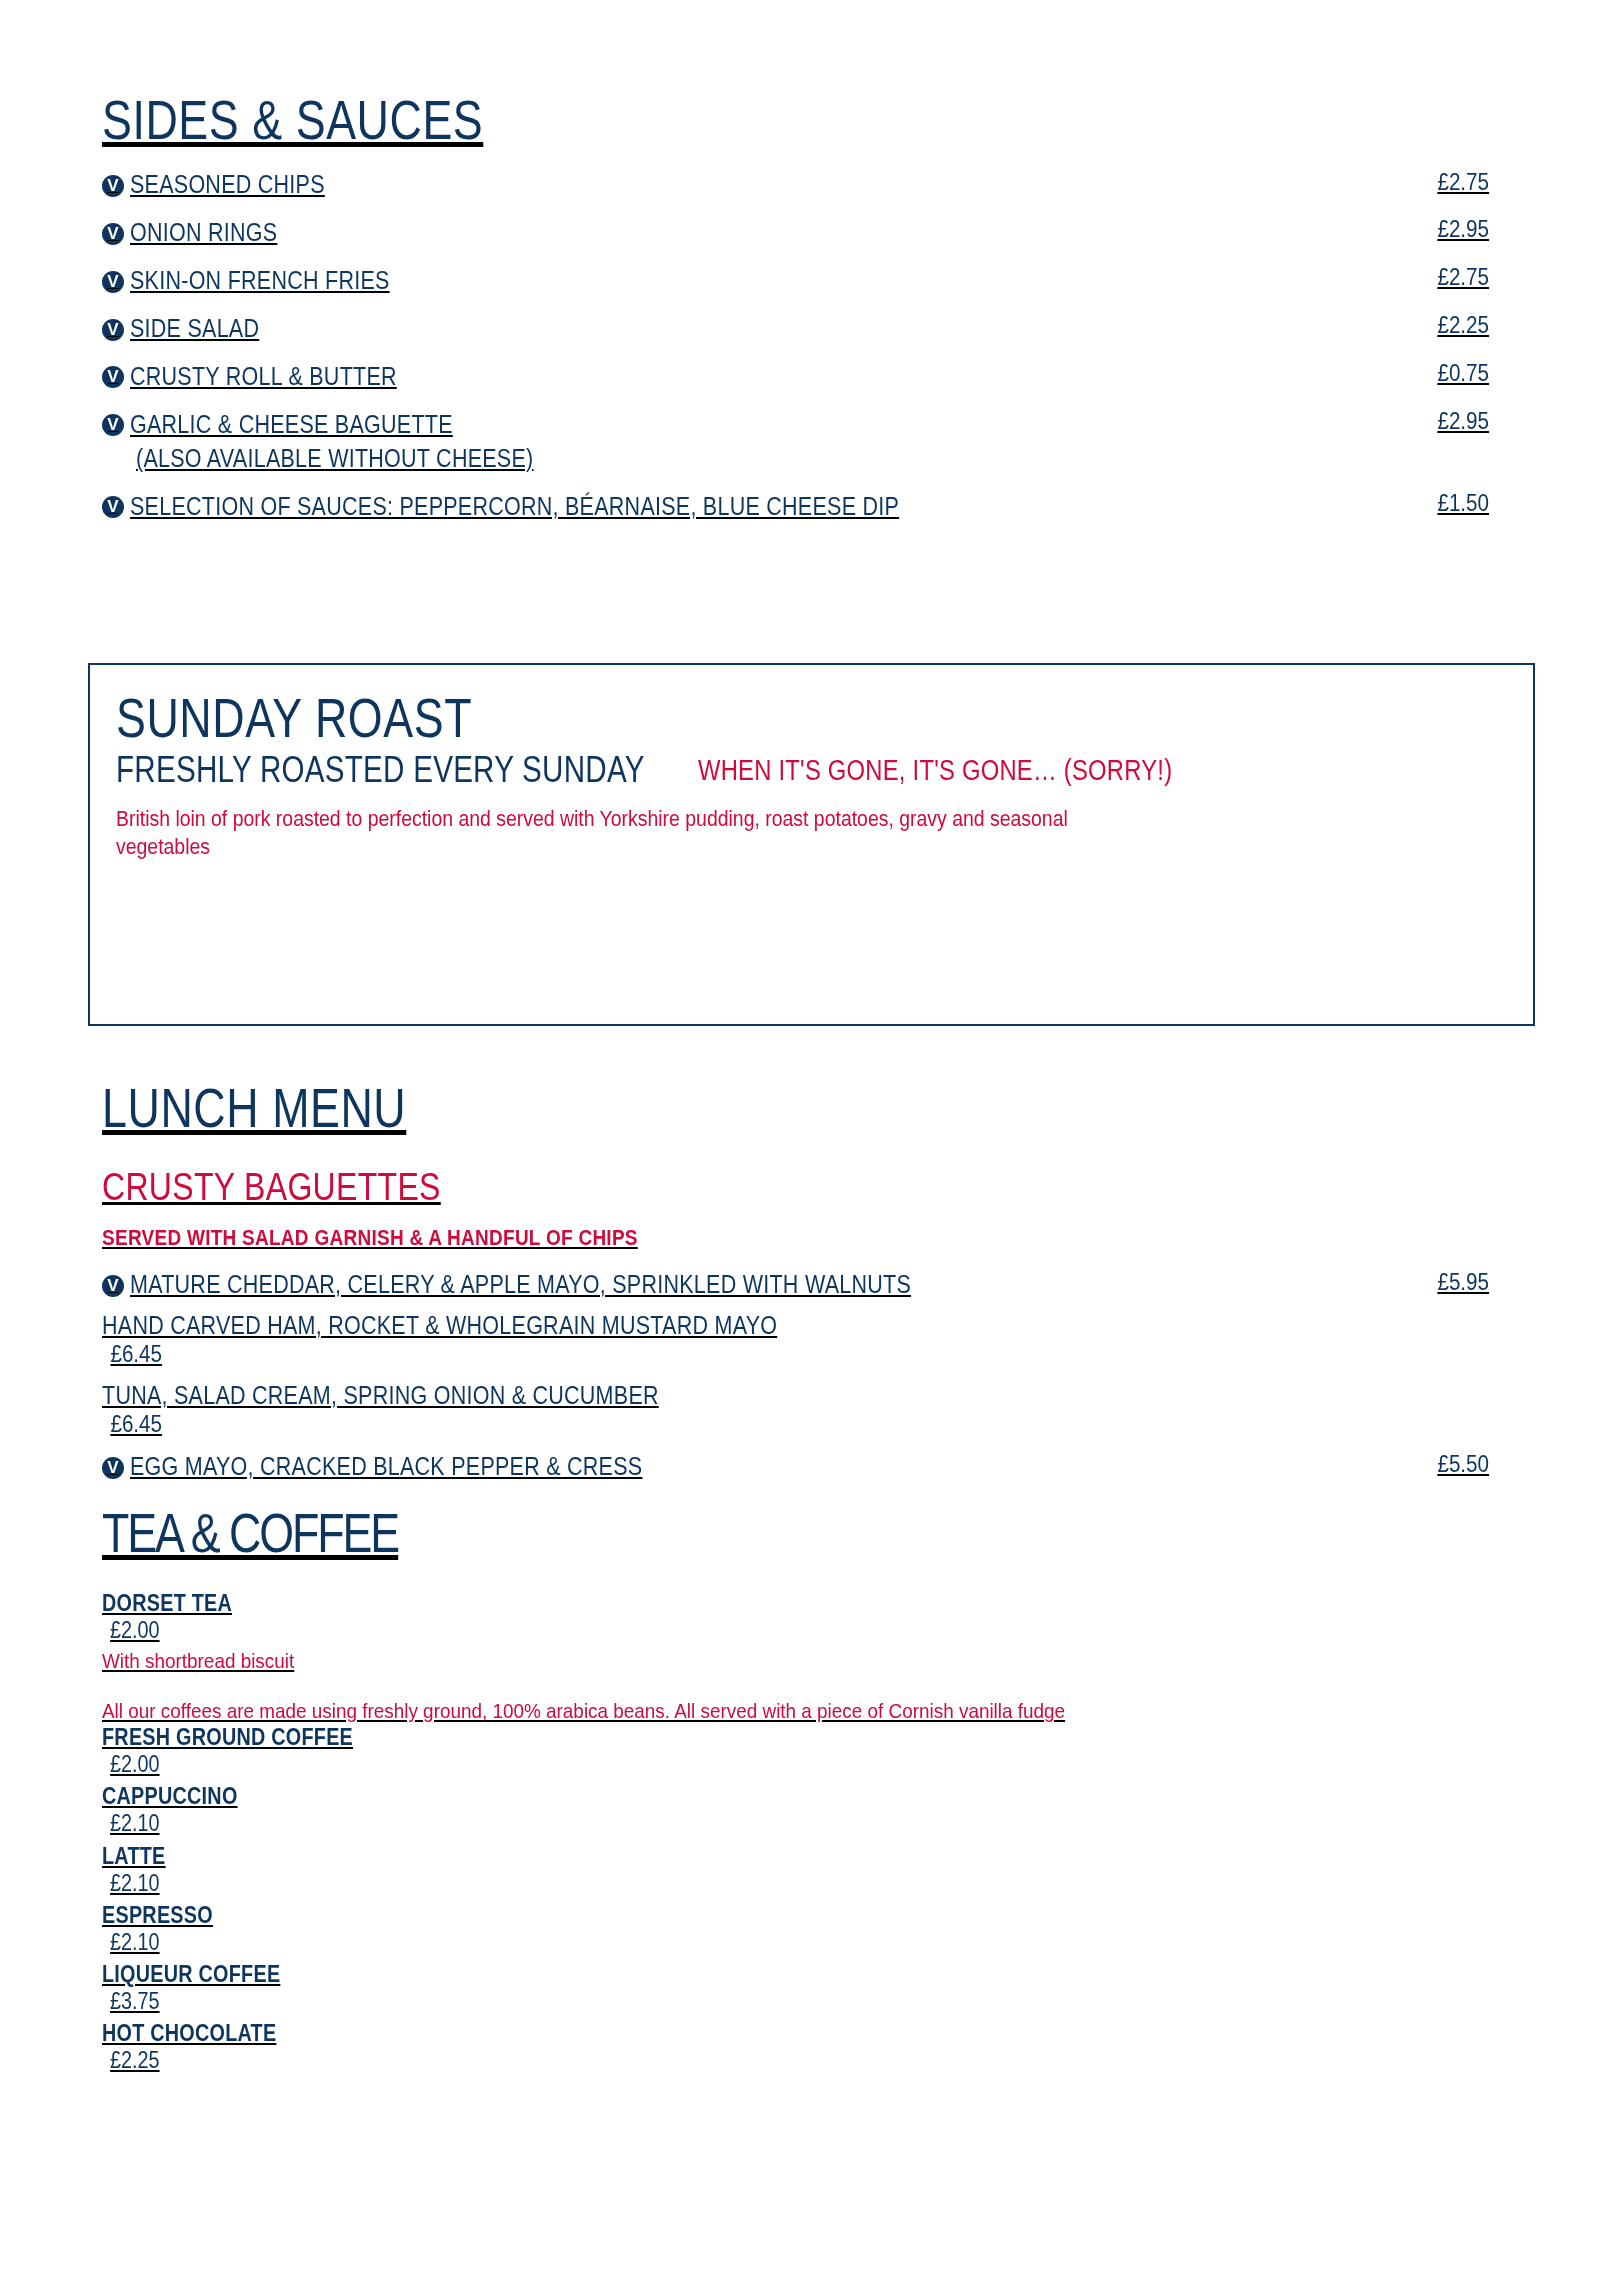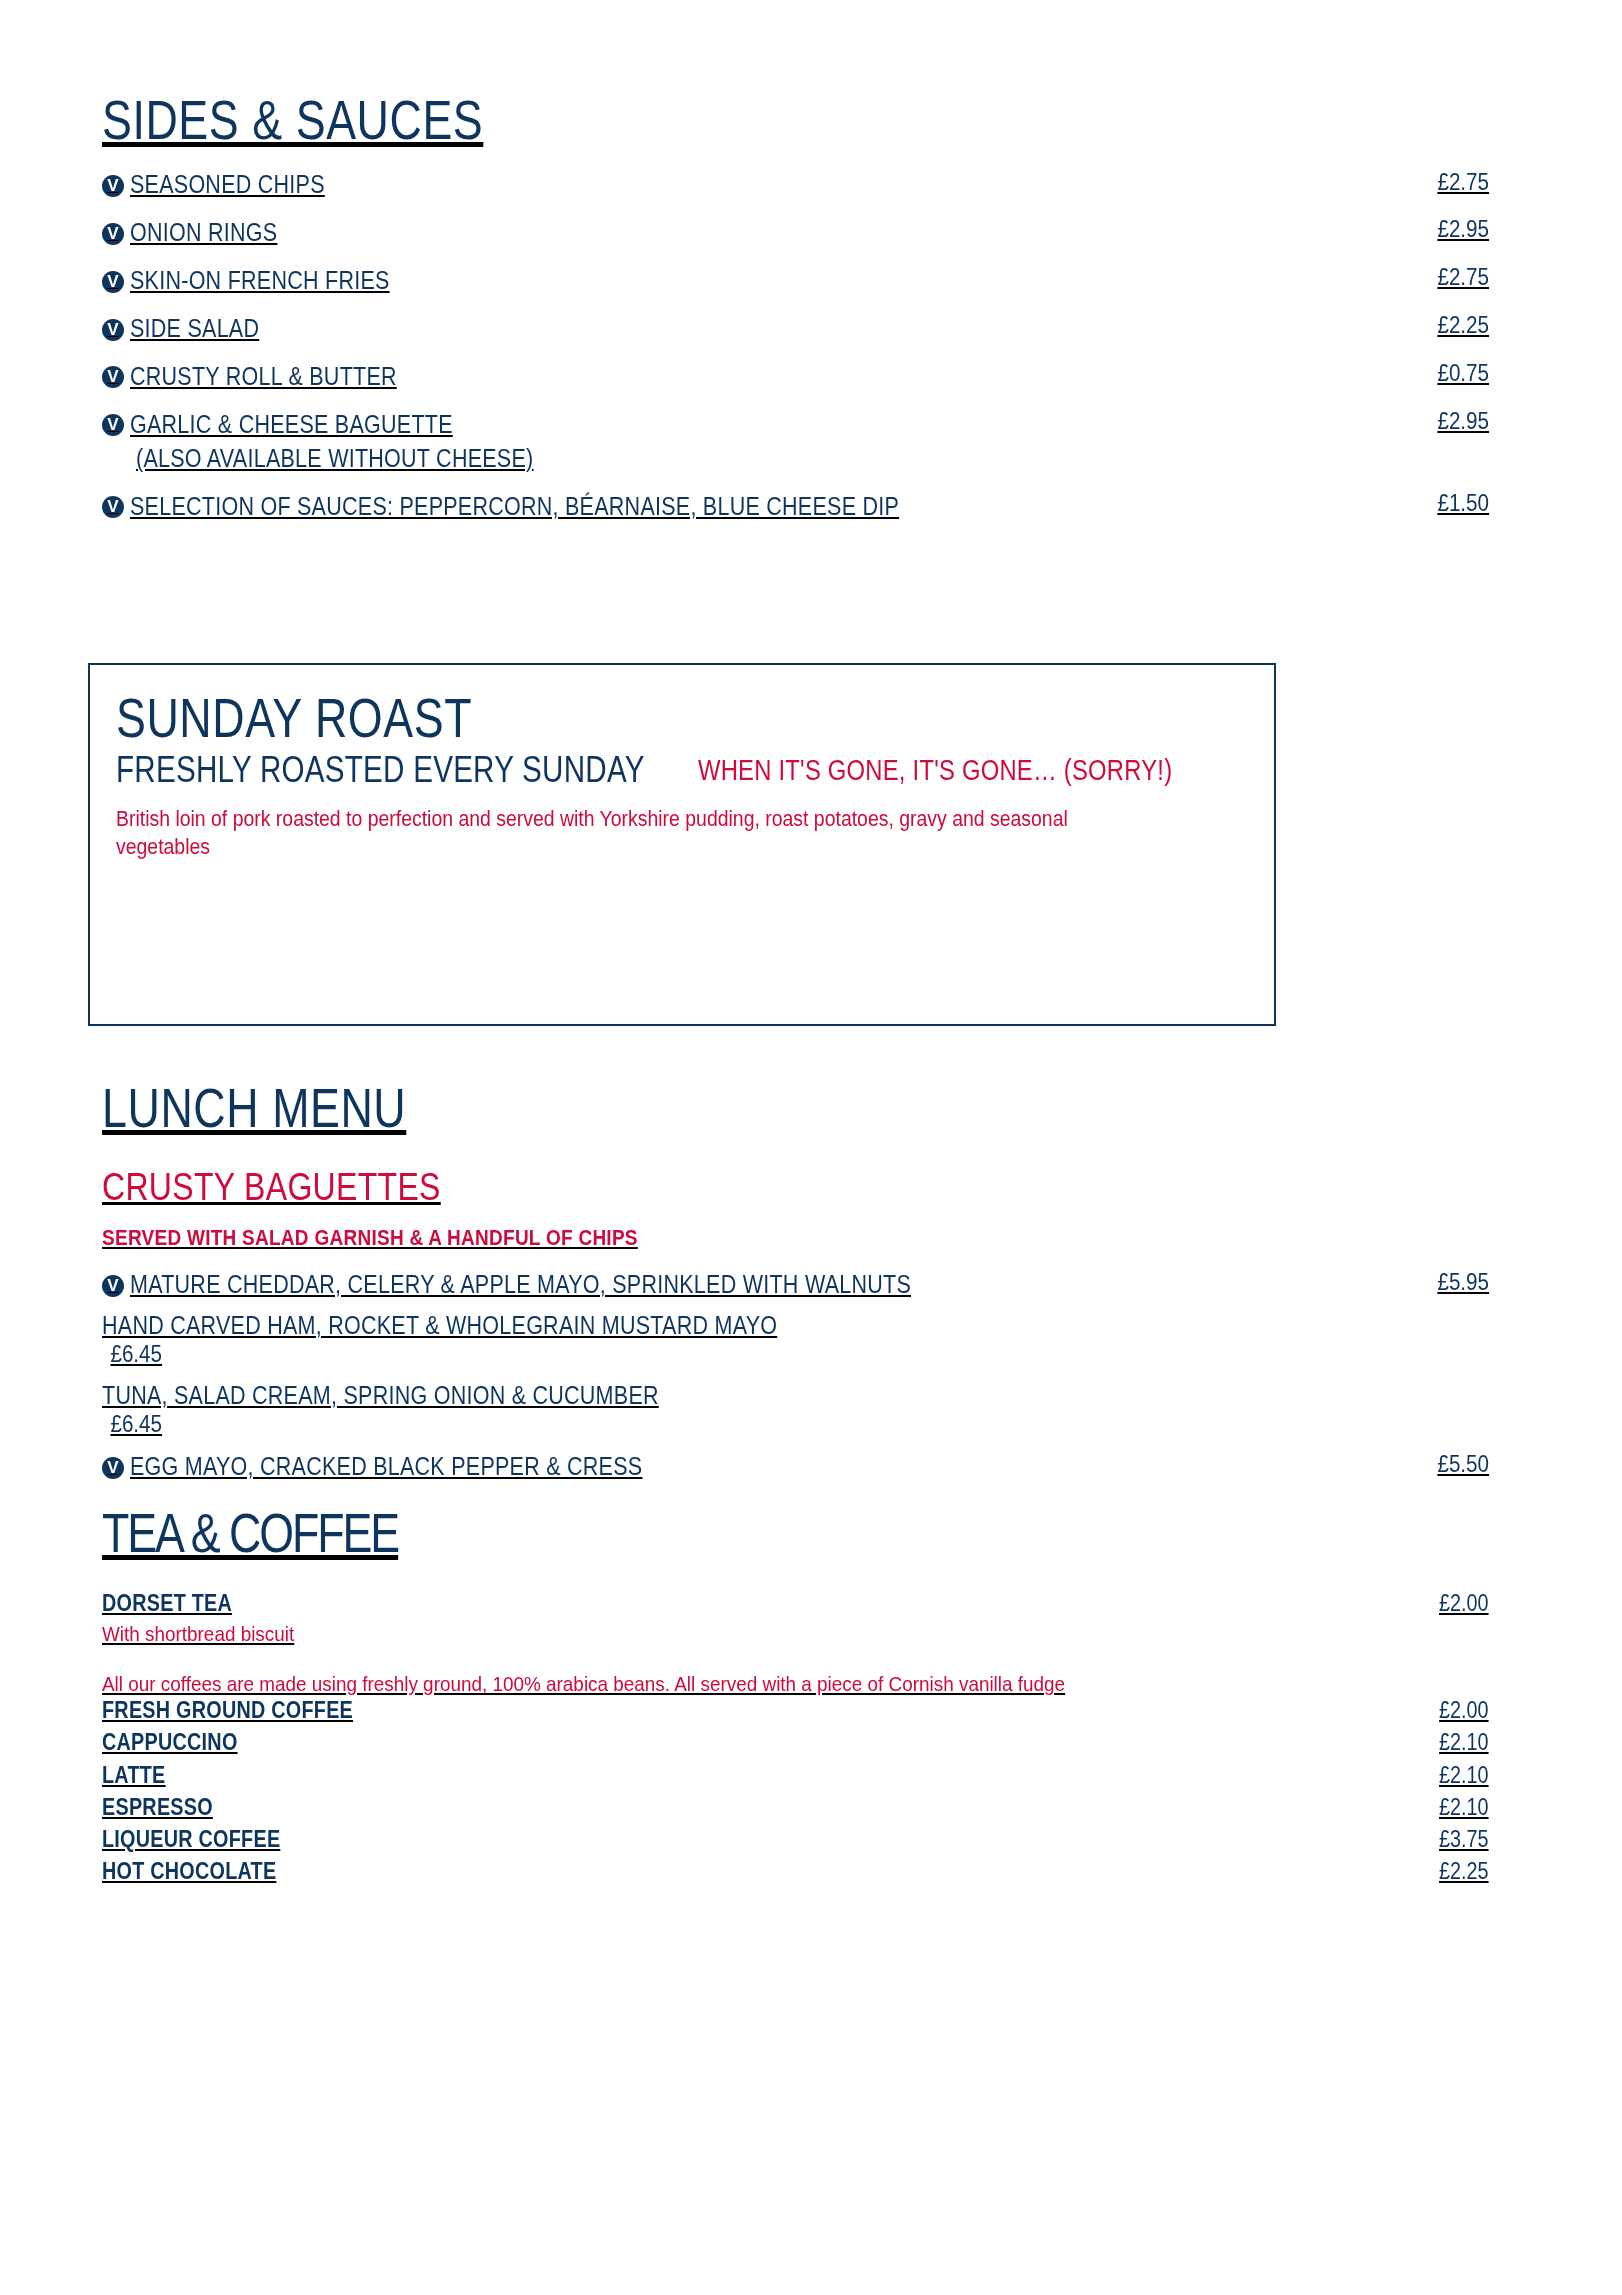--- a/index.html
+++ b/index.html
@@ -118,21 +118,21 @@
     margin-left: 34px;
     margin-top: -10.5px;
     margin-bottom: 15.7px;
   }
 
   
   .roast-box {
     position: absolute;
     left: 88px;
     top: 663px;
-    width: 1188px;
+    width: 1447px;
     height: 363px;
     border: 2px solid var(--navy);
     box-sizing: border-box;
   }
   .roast-inner {
     position: absolute;
     left: 26px;
     top: 25px;
     right: 30px;
   }
@@ -211,21 +211,21 @@
     color: var(--red);
     font-size: 21.6px;
     font-weight: 700;
     letter-spacing: 0.3px;
     transform: scaleX(0.88);
     transform-origin: left center;
     white-space: nowrap;
   }
 
   
-  .drink-row { margin-bottom: 5.2px; }
+  .drink-row { margin-bottom: 5.2px; flex-direction: column; }
   .drink-row .row-name { font-size: 23px; font-weight: 700; }
   .drink-row .row-price { font-size: 23px; }
   .red-note {
     color: var(--red);
     font-size: 21px;
     transform: scaleX(0.90);
     transform-origin: left center;
     white-space: nowrap;
   }
 </style>

